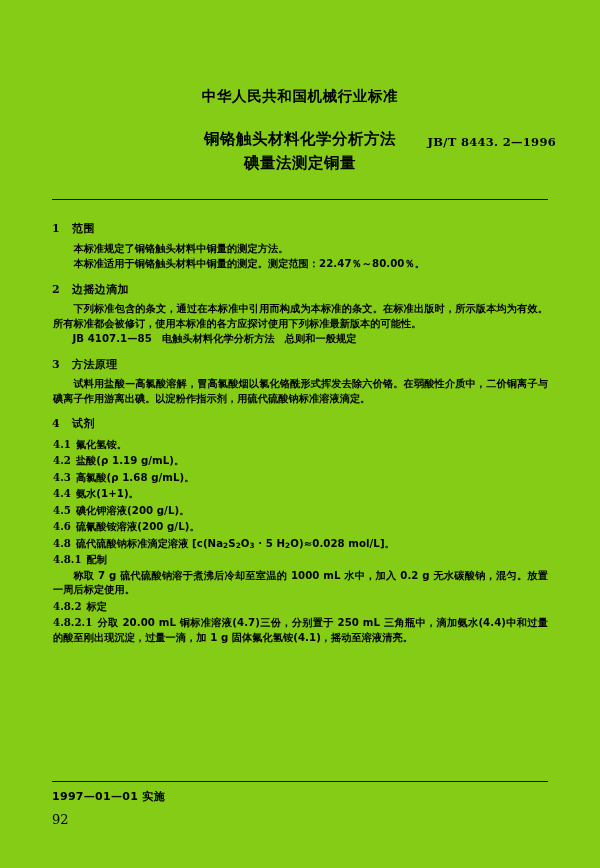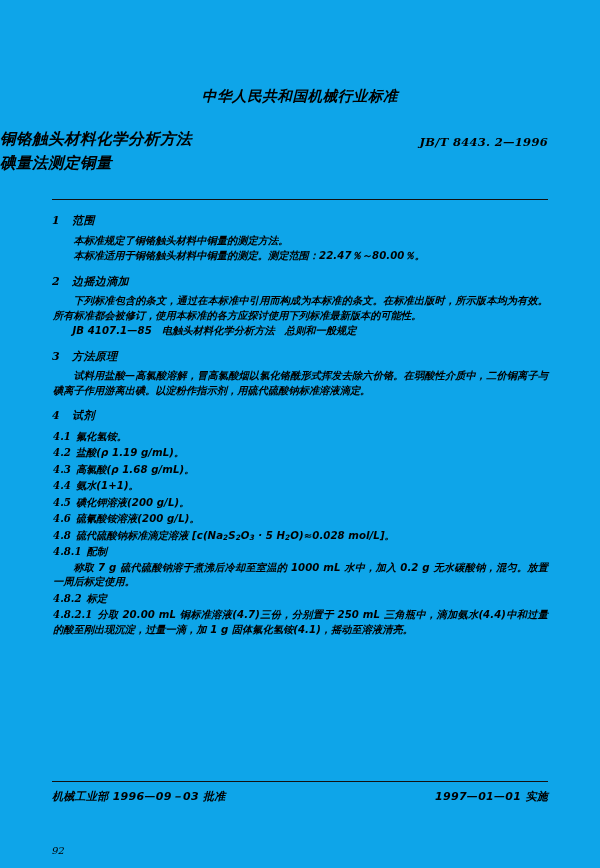--- a/index.html
+++ b/index.html
@@ -11,22 +11,21 @@
     width: 600px;
     height: 868px;
     position: relative;
     font-family: "DejaVu Sans", "Liberation Sans", sans-serif;
     color: #000000;
     overflow: hidden;
   }
   .page {
     position: absolute;
     inset: 0;
-    background: #0ea5e9;
-    font-style: italic;
+    background: #84cc16;
   }
 
   
   .header-block {
     position: absolute;
     left: 0;
     right: 0;
     top: 88px;
   }
   .std-issuer {
@@ -34,28 +33,29 @@
     font-size: 14.5px;
     font-weight: bold;
     letter-spacing: 0.6px;
     line-height: 1.2;
   }
   .title-row {
     position: relative;
     margin-top: 22px;
   }
   .doc-titles {
+    text-align: center;
     font-size: 15.5px;
     font-weight: bold;
     line-height: 1.55;
     letter-spacing: 0.5px;
   }
   .std-number {
     position: absolute;
-    right: 52px;
+    right: 44px;
     top: 8px;
     font-size: 11.5px;
     font-weight: bold;
     font-family: "DejaVu Serif", "Liberation Serif", serif;
     letter-spacing: 0.3px;
     white-space: nowrap;
     text-align: center;
   }
 
   
@@ -85,21 +85,21 @@
     font-size: 10.2px;
     line-height: 1.42;
   }
   .sec-head {
     font-weight: bold;
     font-size: 11px;
     margin-top: 10px;
     margin-bottom: 5px;
     letter-spacing: 0.4px;
   }
-  .sec-head:first-child { margin-top: 4px; }
+  .sec-head:first-child { margin-top: 12px; }
   .sec-head .num {
     display: inline-block;
     min-width: 20px;
     font-family: "DejaVu Serif", "Liberation Serif", serif;
   }
   .para {
     text-indent: 2em;
     text-align: justify;
     margin: 0 0 1px 1px;
     font-weight: bold;
@@ -132,23 +132,22 @@
     justify-content: space-between;
     align-items: baseline;
     font-size: 11px;
     font-weight: bold;
     letter-spacing: 0.3px;
   }
   .page-num {
     position: absolute;
     left: 52px;
     top: 812px;
-    font-size: 10px;
-    font-family: "DejaVu Serif", "Liberation Serif", serif;
-    margin-top: 33px;
+    font-size: 13px;
+    font-family: "DejaVu Serif", "Liberation Serif", serif;
   }
   sub { font-size: 0.72em; vertical-align: baseline; position: relative; bottom: -0.22em; }
 </style>
 </head>
 <body>
 
 <div class="page">
 
   <div class="header-block">
     <div class="std-issuer">中华人民共和国机械行业标准</div>
@@ -222,19 +221,18 @@
     <p class="clause">
       <span class="cnum">4.8.2.1</span><span>分取 20.00 mL 铜标准溶液(4.7)三份，分别置于 250 mL 三角瓶中，滴加氨水(4.4)中和过量的酸至刚出现沉淀，过量一滴，加 1 g 固体氟化氢铵(4.1)，摇动至溶液清亮。</span>
     </p>
 
 
   </div>
 
   <div class="rule-bottom"></div>
 
   <div class="footer">
-    <span>机械工业部 1996—09－03 批准</span>
     <span>1997—01—01 实施</span>
   </div>
 
   <div class="page-num">92</div>
 
 </div>
 
 </body></html>

